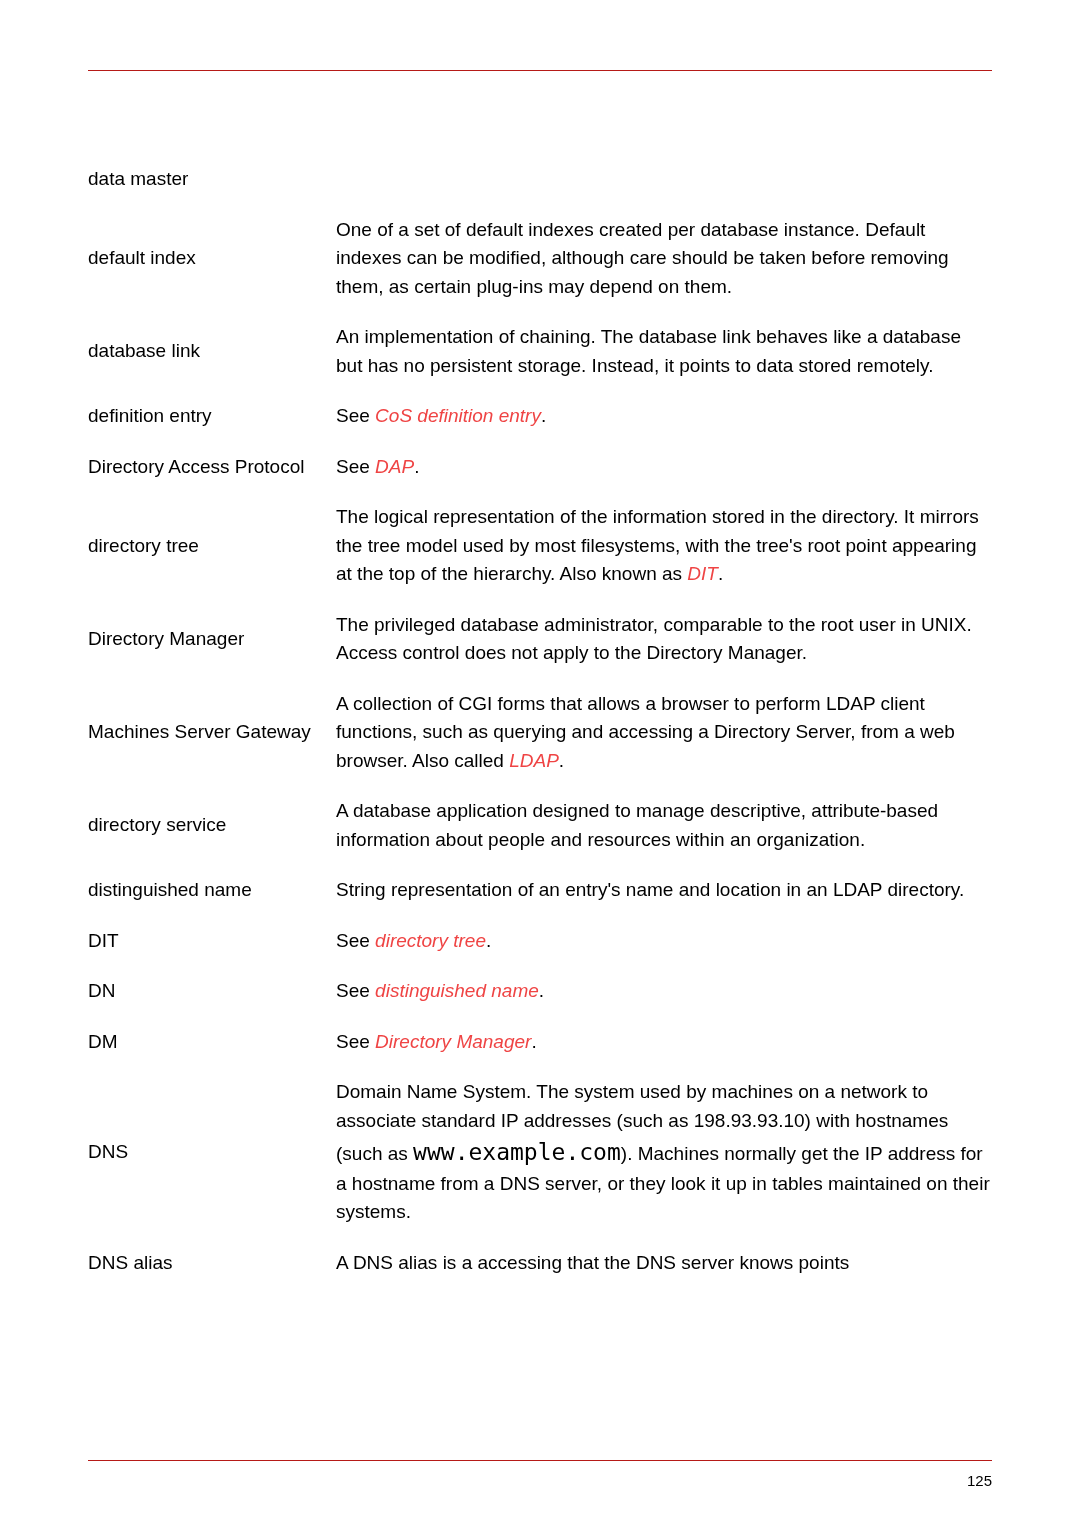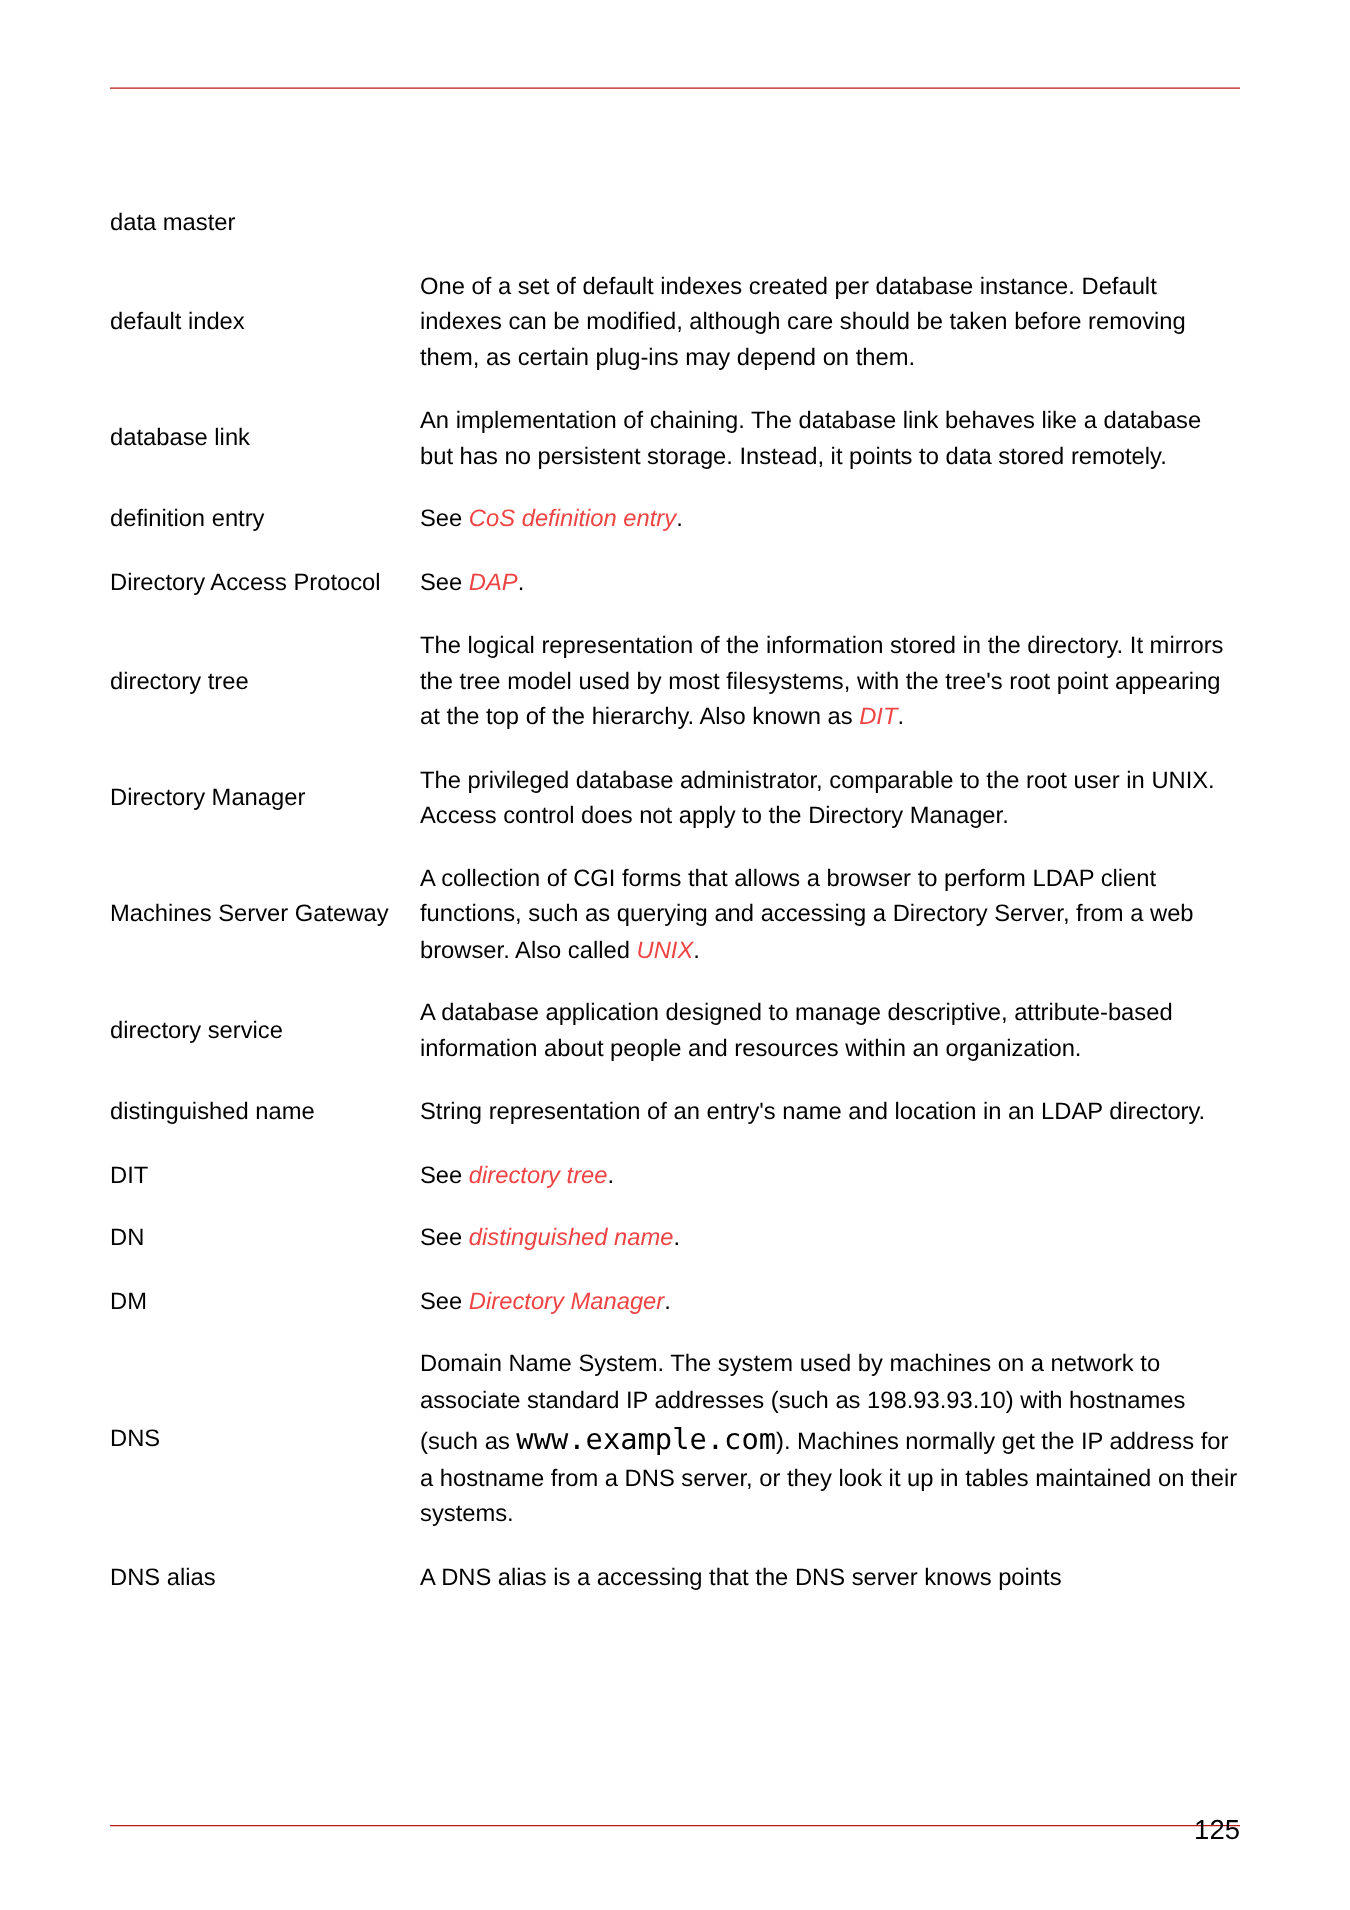--- a/index.html
+++ b/index.html
@@ -50,22 +50,22 @@
   .rule-bottom{
     position:absolute;
     left:88px;
     right:88px;
     bottom:67px;
     border-top:1.5px solid #b61a17;
   }
   .pagenum{
     position:absolute;
     right:88px;
-    bottom:48px;
-    font-size:22px;
+    bottom:36px;
+    font-size:15px;
   }
 </style>
 </head>
 <body>
 
 <div class="rule-top"></div>
 
 <div class="content" id="content">
     <div class="entry">
       <div class="term">data master</div>
@@ -89,21 +89,21 @@
     <div class="entry">
       <div class="term">directory tree</div>
       <div class="def"><span>The logical representation of the information stored in the directory. It mirrors the tree model used by most filesystems, with the tree's root point appearing at the top of the hierarchy. Also known as </span><span class="link">DIT</span><span>.</span></div>
     </div>
     <div class="entry">
       <div class="term">Directory Manager</div>
       <div class="def"><span>The privileged database administrator, comparable to the root user in UNIX. Access control does not apply to the Directory Manager.</span></div>
     </div>
     <div class="entry">
       <div class="term">Machines Server Gateway</div>
-      <div class="def"><span>A collection of CGI forms that allows a browser to perform LDAP client functions, such as querying and accessing a Directory Server, from a web browser. Also called </span><span class="link">UNIX</span><span>.</span></div>
+      <div class="def"><span>A collection of CGI forms that allows a browser to perform LDAP client functions, such as querying and accessing a Directory Server, from a web browser. Also called </span><span class="link">LDAP</span><span>.</span></div>
     </div>
     <div class="entry">
       <div class="term">directory service</div>
       <div class="def"><span>A database application designed to manage descriptive, attribute-based information about people and resources within an organization.</span></div>
     </div>
     <div class="entry">
       <div class="term">distinguished name</div>
       <div class="def"><span>String representation of an entry's name and location in an LDAP directory.</span></div>
     </div>
     <div class="entry">

